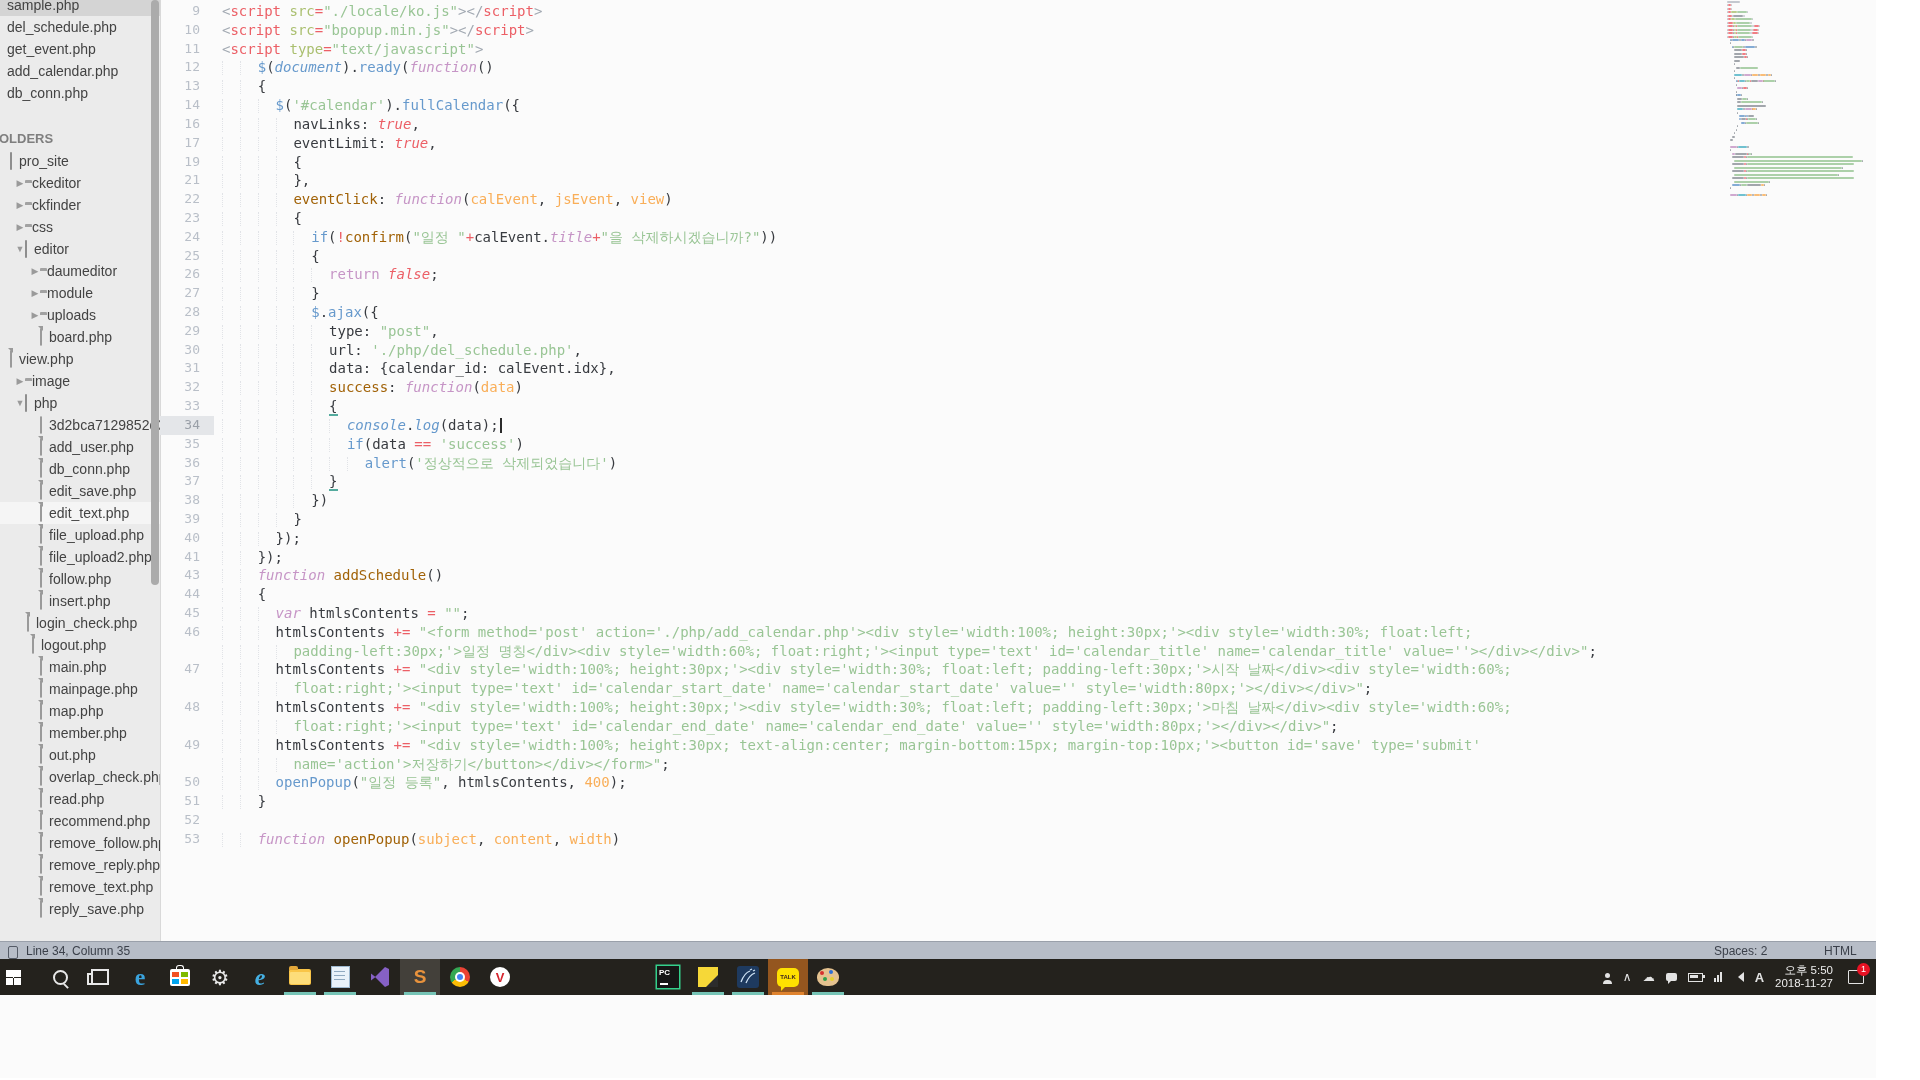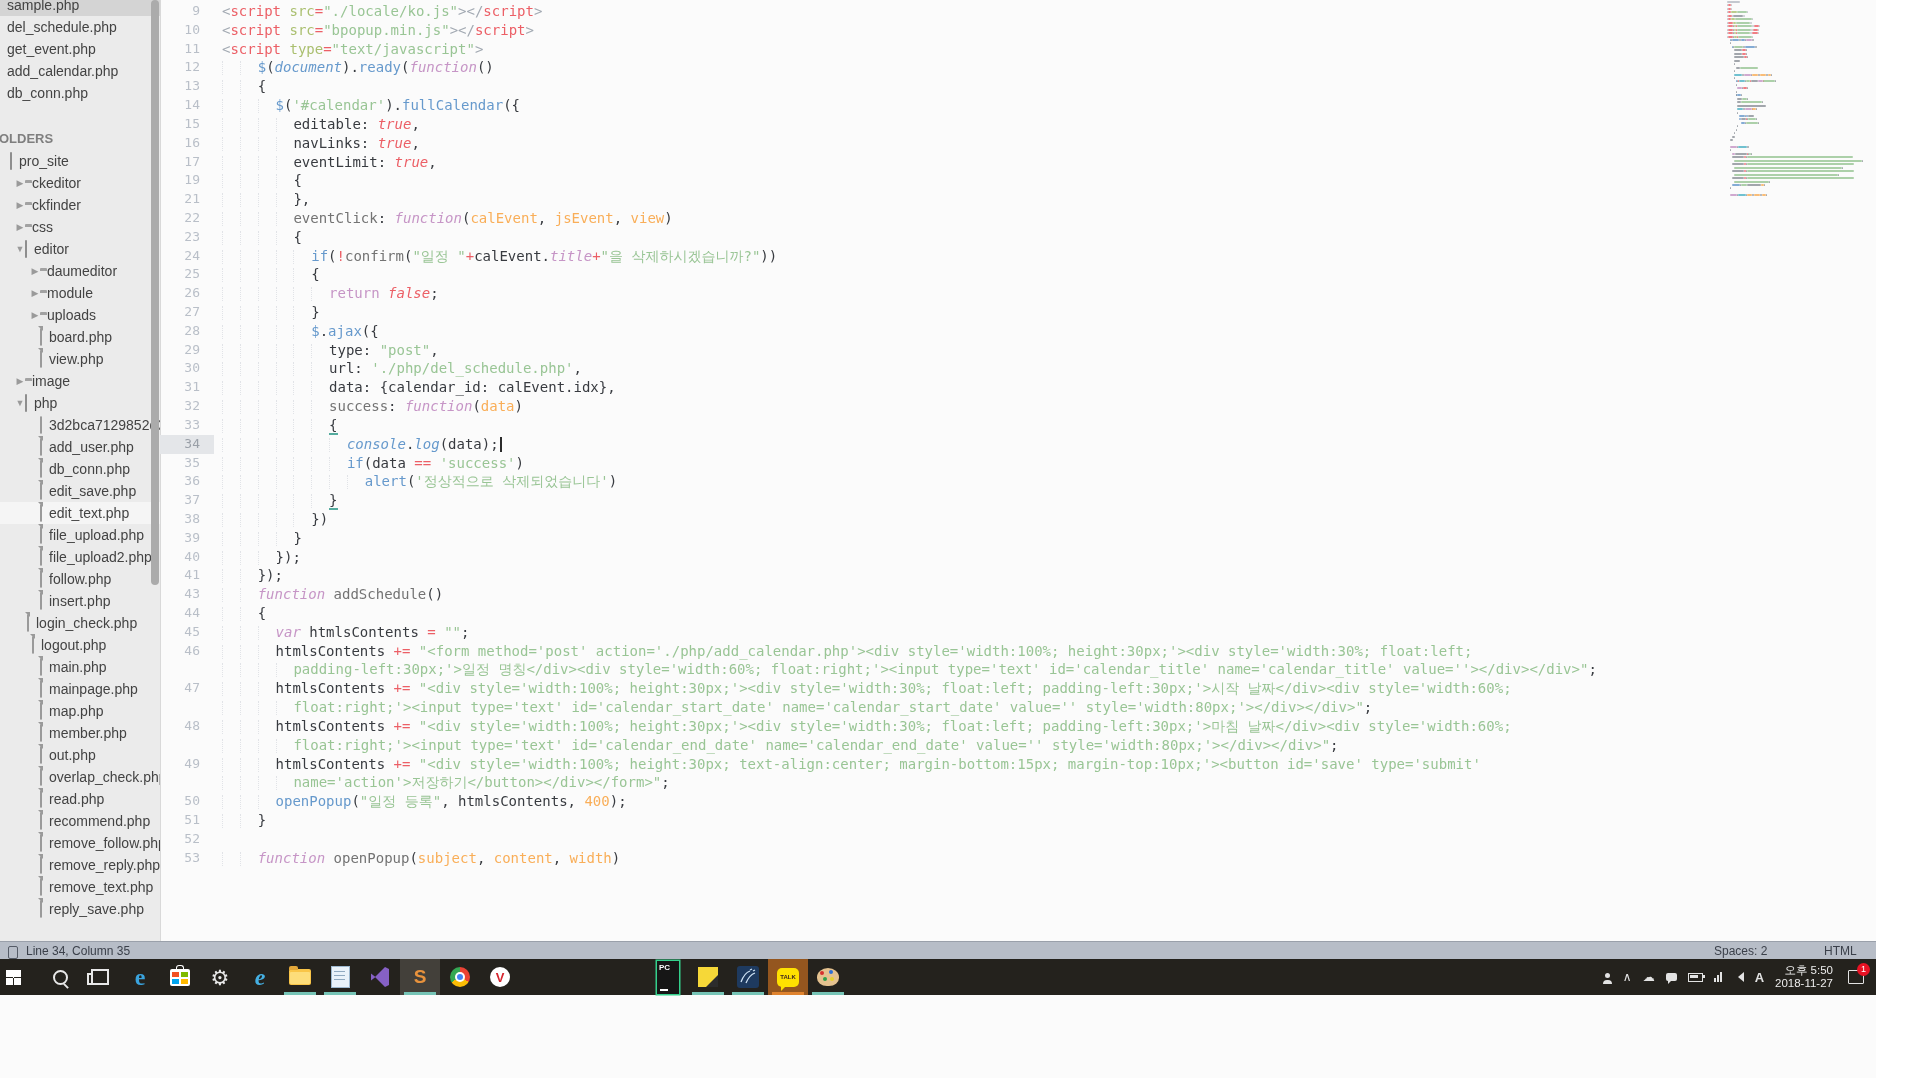--- a/index.html
+++ b/index.html
@@ -28,21 +28,21 @@
   
   #code{position:absolute;left:160px;top:2px;right:0;font-family:"DejaVu Sans Mono",monospace;font-size:14px;}
   .crow{height:18.82px;line-height:18.82px;white-space:pre;}
   .gut{display:inline-block;width:40px;padding-right:14px;text-align:right;color:#b9bfc8;font-size:13px;vertical-align:top;}
   .crow.cur .gut{background:#e4e6e9;color:#9aa0a8;}
   .ctxt{display:inline-block;padding-left:8px;vertical-align:top;}
   .iu{display:inline-block;width:2ch;height:14px;border-left:1px dotted #e1e3e7;vertical-align:middle;}
   .tk-d{color:#383b40}.tk-gy{color:#a2a9b2}.tk-r{color:#ec5f66}
   .tk-ri{color:#ec5f66;font-style:italic}.tk-o{color:#f9ae58}
   .tk-g{color:#99c595}.tk-a{color:#aabf6f}.tk-b{color:#6699cc}
-  .tk-bi{color:#6699cc;font-style:italic}.tk-t{color:#737373}
+  .tk-bi{color:#6699cc;font-style:italic}.tk-t{color:#a16207}
   .tk-p{color:#c695c6}.tk-pi{color:#c695c6;font-style:italic}
   .tk-u{color:#383b40;border-bottom:2px solid #54ab9e;}
   .caret{display:inline-block;width:2px;height:15px;background:#2b2b2b;vertical-align:middle;margin-left:1px;}
   
   #minimap{position:absolute;left:1727px;top:0;width:148px;height:941px;}
   .mrow{height:3.46px;white-space:nowrap;overflow:hidden;}
   .mrow span{display:inline-block;height:2px;margin-top:1px;vertical-align:top;opacity:.8;border-radius:1px;}
   
   #statusbar{position:absolute;left:0;top:941px;width:1876px;height:18px;background:#b7bdc7;
     border-top:1px solid #9aa0aa;font-size:12px;color:#3b404a;}
@@ -69,21 +69,21 @@
   .g-store{width:20px;height:17px;background:#fff;border-radius:2px;position:relative;display:grid;grid-template-columns:8px 8px;gap:1px;padding:3px 0 0 2px;box-sizing:border-box;}
   .g-store:before{content:"";position:absolute;left:6px;top:-4px;width:6px;height:4px;border:1.5px solid #fff;border-bottom:none;border-radius:3px 3px 0 0;}
   .g-store i{width:7px;height:5px;display:block;}
   .g-gear{color:#e8e8e8;font-size:21px;line-height:21px;}
   .g-ie{color:#45b0e3;font-size:24px;font-weight:bold;font-family:"Liberation Serif",serif;line-height:22px;font-style:italic;}
   .g-folder{width:22px;height:16px;background:#f9c548;border-radius:2px;position:relative;}
   .g-folder:before{content:"";position:absolute;left:0;top:-3px;width:9px;height:4px;background:#e3a83a;border-radius:2px 2px 0 0;}
   .g-folder:after{content:"";position:absolute;left:1px;top:3px;width:20px;height:12px;background:#fddd7a;border-radius:1px;}
   .g-notepad{width:17px;height:20px;background:#e9f2fa;border:1px solid #9db8cf;position:relative;}
   .g-notepad:after{content:"";position:absolute;left:2px;top:4px;width:11px;height:1px;background:#8fa9c0;box-shadow:0 4px #8fa9c0,0 8px #8fa9c0;}
-  .g-pc{width:22px;height:33px;background:#161616;box-shadow:0 0 0 1.5px #34d08c;color:#fff;font-size:8px;font-weight:bold;padding:2px 0 0 2px;box-sizing:border-box;position:relative;}
+  .g-pc{width:22px;height:22px;background:#161616;box-shadow:0 0 0 1.5px #34d08c;color:#fff;font-size:8px;font-weight:bold;padding:2px 0 0 2px;box-sizing:border-box;position:relative;}
   .g-pc:after{content:"";position:absolute;left:3px;bottom:3px;width:8px;height:2px;background:#fff;}
   .g-note{width:20px;height:20px;background:#f6d838;position:relative;}
   .g-note:after{content:"";position:absolute;right:0;bottom:0;border:6px solid #2c2c2c;border-top-color:transparent;border-left-color:transparent;}
   .g-sql{width:22px;height:22px;background:#1e3a5f;border-radius:3px;}
   .g-kakao{width:22px;height:19px;background:#ffe100;border-radius:5px;position:relative;display:flex;align-items:center;justify-content:center;
     color:#381f1f;font-size:6px;font-weight:bold;}
   .g-kakao:after{content:"";position:absolute;left:4px;bottom:-4px;border:4px solid #ffe100;border-right-color:transparent;border-bottom-color:transparent;}
   .g-palette{width:22px;height:18px;background:#e5c28f;border-radius:50% 50% 45% 45%;position:relative;}
   .g-palette i{position:absolute;width:4px;height:4px;border-radius:50%;}
   .g-sublime{color:#e8923c;font-size:19px;font-weight:bold;}
@@ -167,21 +167,21 @@
         <div class="sb-row tree-row" style="padding-left: 30px;">
           <span class="arrow">▶</span>
           <span class="fico"><span class="ic-folder"></span></span>
           <span>uploads</span>
         </div>
         <div class="sb-row tree-row" style="padding-left: 30px;">
           <span class="arrow"></span>
           <span class="fico"><span class="ic-file"></span></span>
           <span>board.php</span>
         </div>
-        <div class="sb-row tree-row" style="padding-left: 30px;">
+        <div class="sb-row tree-row" style="">
           <span class="arrow"></span>
           <span class="fico"><span class="ic-file"></span></span>
           <span>view.php</span>
         </div>
         <div class="sb-row tree-row" style="padding-left: 15px;">
           <span class="arrow">▶</span>
           <span class="fico"><span class="ic-folder"></span></span>
           <span>image</span>
         </div>
         <div class="sb-row tree-row" style="padding-left: 15px;">
@@ -308,21 +308,20 @@
     <div id="sb-scroll"></div>
   </div>
 
   <div id="code">
       <div class="crow"><span class="gut">9</span><span class="ctxt"><span class="tk-gy">&lt;</span><span class="tk-r">script</span><span class="tk-d"> </span><span class="tk-a">src</span><span class="tk-r">=</span><span class="tk-g">"./locale/ko.js"</span><span class="tk-gy">&gt;&lt;/</span><span class="tk-r">script</span><span class="tk-gy">&gt;</span></span></div>
       <div class="crow"><span class="gut">10</span><span class="ctxt"><span class="tk-gy">&lt;</span><span class="tk-r">script</span><span class="tk-d"> </span><span class="tk-a">src</span><span class="tk-r">=</span><span class="tk-g">"bpopup.min.js"</span><span class="tk-gy">&gt;&lt;/</span><span class="tk-r">script</span><span class="tk-gy">&gt;</span></span></div>
       <div class="crow"><span class="gut">11</span><span class="ctxt"><span class="tk-gy">&lt;</span><span class="tk-r">script</span><span class="tk-d"> </span><span class="tk-a">type</span><span class="tk-r">=</span><span class="tk-g">"text/javascript"</span><span class="tk-gy">&gt;</span></span></div>
       <div class="crow"><span class="gut">12</span><span class="ctxt"><span class="iu"></span><span class="iu"></span><span class="tk-b">$</span><span class="tk-d">(</span><span class="tk-bi">document</span><span class="tk-d">).</span><span class="tk-b">ready</span><span class="tk-d">(</span><span class="tk-pi">function</span><span class="tk-d">()</span></span></div>
       <div class="crow"><span class="gut">13</span><span class="ctxt"><span class="iu"></span><span class="iu"></span><span class="tk-d">{</span></span></div>
       <div class="crow"><span class="gut">14</span><span class="ctxt"><span class="iu"></span><span class="iu"></span><span class="iu"></span><span class="tk-b">$</span><span class="tk-d">(</span><span class="tk-g">'#calendar'</span><span class="tk-d">).</span><span class="tk-b">fullCalendar</span><span class="tk-d">({</span></span></div>
-      <div class="crow"><span class="gut">15</span><span class="ctxt"><span class="iu"></span><span class="iu"></span><span class="iu"></span><span class="iu"></span><span class="tk-d">editable: </span><span class="tk-ri">true</span><span class="tk-d">,</span></span></div>
       <div class="crow"><span class="gut">16</span><span class="ctxt"><span class="iu"></span><span class="iu"></span><span class="iu"></span><span class="iu"></span><span class="tk-d">navLinks: </span><span class="tk-ri">true</span><span class="tk-d">,</span></span></div>
       <div class="crow"><span class="gut">17</span><span class="ctxt"><span class="iu"></span><span class="iu"></span><span class="iu"></span><span class="iu"></span><span class="tk-d">eventLimit: </span><span class="tk-ri">true</span><span class="tk-d">,</span></span></div>
       <div class="crow"><span class="gut">19</span><span class="ctxt"><span class="iu"></span><span class="iu"></span><span class="iu"></span><span class="iu"></span><span class="tk-d">{</span></span></div>
       <div class="crow"><span class="gut">21</span><span class="ctxt"><span class="iu"></span><span class="iu"></span><span class="iu"></span><span class="iu"></span><span class="tk-d">},</span></span></div>
       <div class="crow"><span class="gut">22</span><span class="ctxt"><span class="iu"></span><span class="iu"></span><span class="iu"></span><span class="iu"></span><span class="tk-t">eventClick</span><span class="tk-d">: </span><span class="tk-pi">function</span><span class="tk-d">(</span><span class="tk-o">calEvent</span><span class="tk-d">, </span><span class="tk-o">jsEvent</span><span class="tk-d">, </span><span class="tk-o">view</span><span class="tk-d">)</span></span></div>
       <div class="crow"><span class="gut">23</span><span class="ctxt"><span class="iu"></span><span class="iu"></span><span class="iu"></span><span class="iu"></span><span class="tk-d">{</span></span></div>
       <div class="crow"><span class="gut">24</span><span class="ctxt"><span class="iu"></span><span class="iu"></span><span class="iu"></span><span class="iu"></span><span class="iu"></span><span class="tk-b">if</span><span class="tk-d">(</span><span class="tk-r">!</span><span class="tk-t">confirm</span><span class="tk-d">(</span><span class="tk-g">"일정 "</span><span class="tk-r">+</span><span class="tk-d">calEvent.</span><span class="tk-pi">title</span><span class="tk-r">+</span><span class="tk-g">"을 삭제하시겠습니까?"</span><span class="tk-d">))</span></span></div>
       <div class="crow"><span class="gut">25</span><span class="ctxt"><span class="iu"></span><span class="iu"></span><span class="iu"></span><span class="iu"></span><span class="iu"></span><span class="tk-d">{</span></span></div>
       <div class="crow"><span class="gut">26</span><span class="ctxt"><span class="iu"></span><span class="iu"></span><span class="iu"></span><span class="iu"></span><span class="iu"></span><span class="iu"></span><span class="tk-p">return</span><span class="tk-d"> </span><span class="tk-ri">false</span><span class="tk-d">;</span></span></div>
       <div class="crow"><span class="gut">27</span><span class="ctxt"><span class="iu"></span><span class="iu"></span><span class="iu"></span><span class="iu"></span><span class="iu"></span><span class="tk-d">}</span></span></div>

